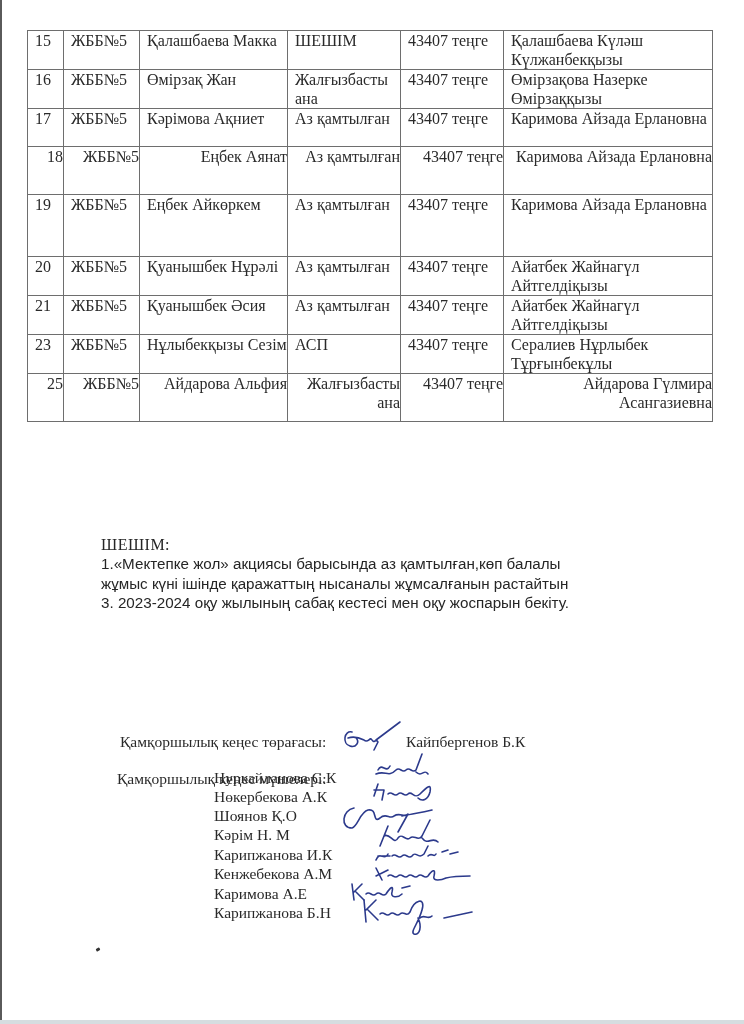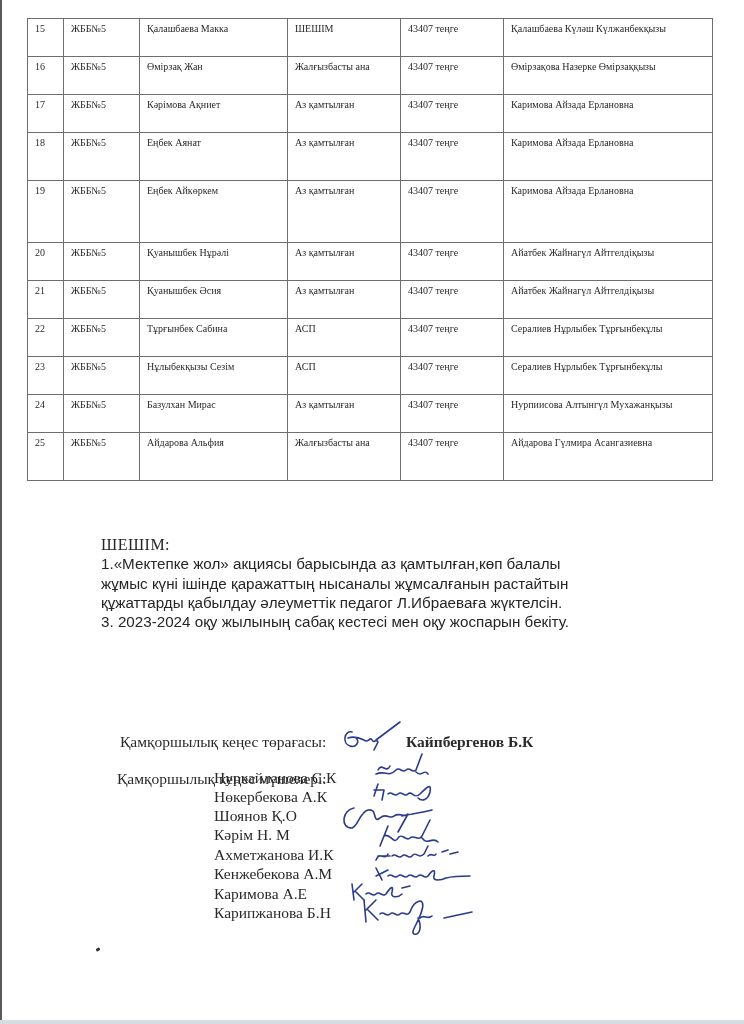--- a/index.html
+++ b/index.html
@@ -4,41 +4,41 @@
 <style>
   html, body { margin: 0; padding: 0; }
   body {
     width: 744px; height: 1024px; background: #ffffff; position: relative; overflow: hidden;
     font-family: "Liberation Serif", "DejaVu Serif", serif; color: #2a2a2a;
   }
   .page-edge-left { position: absolute; left: 0; top: 0; width: 2px; height: 1024px; background: #5a5a5a; }
   .page-edge-bottom { position: absolute; left: 0; top: 1020px; width: 744px; height: 4px; background: #d6dde0; }
 
   table.students {
-    position: absolute; left: 27px; top: 18px; border-collapse: collapse; table-layout: fixed;
-    width: 685px; font-size: 10px; line-height: 19px;
+    position: absolute; left: 27px; top: 30px; border-collapse: collapse; table-layout: fixed;
+    width: 685px; font-size: 16px; line-height: 19px;
   }
   table.students td {
     border: 1px solid #6e6e6e; vertical-align: top; padding: 0 0 0 7px; overflow: hidden; white-space: normal;
   }
   table.students tr.r-a { height: 38px; }
-  table.students tr.r-b { height: 48px; }
+  table.students tr.r-b { height: 48px; text-align: right; }
   table.students tr.r-c { height: 62px; }
   table.students td.num { padding-left: 7px; }
 
   .decision {
     position: absolute; left: 101px; top: 535px; width: 610px; font-family: "Liberation Sans", "DejaVu Sans", sans-serif;
     font-size: 15.2px; line-height: 19.3px; color: #262626;
   }
   .decision .heading { font-family: "Liberation Serif", serif; font-weight: normal; font-size: 16px; letter-spacing: 0.5px; }
   .decision p { margin: 0; }
 
   .sig { position: absolute; font-size: 15.5px; color: #2a2a2a; white-space: nowrap; }
   .chair-label { left: 120px; top: 733px; }
-  .chair-name { left: 406px; top: 733px; font-weight: bold; }
+  .chair-name { left: 406px; top: 733px; }
   .members-label { left: 117px; top: 770px; text-align: right; }
   .member { left: 214px; }
 
   .scribble { position: absolute; pointer-events: none; }
   .scribble path { fill: none; stroke: #2c3a8c; stroke-width: 1.6; stroke-linecap: round; stroke-linejoin: round; }
   .speck { position: absolute; left: 96px; top: 948px; width: 4px; height: 3px; background: #333; border-radius: 1px; transform: rotate(-30deg); }
 </style>
 </head>
 <body>
 
@@ -104,71 +104,54 @@
       </tr>
       <tr class="r-a">
         <td class="num">21</td>
         <td>ЖББ№5</td>
         <td>Қуанышбек Әсия</td>
         <td>Аз қамтылған</td>
         <td>43407 теңге</td>
         <td>Айатбек Жайнагүл Айтгелдіқызы</td>
       </tr>
       <tr class="r-a">
-        <td class="num">22</td>
-        <td>ЖББ№5</td>
-        <td>Тұрғынбек Сабина</td>
-        <td>АСП</td>
-        <td>43407 теңге</td>
-        <td>Сералиев Нұрлыбек Тұрғынбекұлы</td>
-      </tr>
-      <tr class="r-a">
         <td class="num">23</td>
         <td>ЖББ№5</td>
         <td>Нұлыбекқызы Сезім</td>
         <td>АСП</td>
         <td>43407 теңге</td>
         <td>Сералиев Нұрлыбек Тұрғынбекұлы</td>
-      </tr>
-      <tr class="r-a">
-        <td class="num">24</td>
-        <td>ЖББ№5</td>
-        <td>Базулхан Мирас</td>
-        <td>Аз қамтылған</td>
-        <td>43407 теңге</td>
-        <td>Нурпиисова Алтынгүл Мухажанқызы</td>
       </tr>
       <tr class="r-b">
         <td class="num">25</td>
         <td>ЖББ№5</td>
         <td>Айдарова Альфия</td>
         <td>Жалғызбасты ана</td>
         <td>43407 теңге</td>
         <td>Айдарова Гүлмира Асангазиевна</td>
       </tr>
     </tbody>
 </table>
 
 <div class="decision">
   <p class="heading">ШЕШІМ:</p>
   <p>1.«Мектепке  жол» акциясы барысында  аз  қамтылған,көп  балалы</p>
   <p>жұмыс   күні ішінде қаражаттың нысаналы  жұмсалғанын растайтын</p>
-  <p>құжаттарды қабылдау әлеуметтік  педагог  Л.Ибраеваға жүктелсін.</p>
   <p>3. 2023-2024 оқу жылының сабақ кестесі мен оқу жоспарын бекіту.</p>
 </div>
 
 <div class="sig chair-label">Қамқоршылық  кеңес төрағасы:</div>
 <div class="sig chair-name">Кайпбергенов Б.К</div>
 <div class="sig members-label">Қамқоршылық  кеңес  мүшелері:</div>
 
 <div class="sig member" style="top:769px">Нуркайланова С.К</div>
 <div class="sig member" style="top:788px">Нөкербекова  А.К</div>
 <div class="sig member" style="top:807px">Шоянов Қ.О</div>
 <div class="sig member" style="top:826px">Кәрім Н. М</div>
-<div class="sig member" style="top:846px">Ахметжанова И.К</div>
+<div class="sig member" style="top:846px">Карипжанова И.К</div>
 <div class="sig member" style="top:865px">Кенжебекова А.М</div>
 <div class="sig member" style="top:885px">Каримова А.Е</div>
 <div class="sig member" style="top:904px">Карипжанова Б.Н</div>
 
 <svg class="scribble" style="left:338px;top:718px" width="70" height="34" viewBox="0 0 70 34">
   <path d="M14 14 C6 12 4 26 12 28 C18 30 22 24 18 20 M10 20 C16 18 22 20 26 22 C30 26 32 18 34 22 C36 26 38 20 40 24 L36 32 M38 22 L62 4"></path>
 </svg>
 <svg class="scribble" style="left:372px;top:752px" width="70" height="32" viewBox="0 0 70 32">
   <path d="M6 18 C10 10 14 22 18 14 M4 22 C14 18 16 26 24 18 C28 14 30 22 34 18 C38 14 40 22 44 18 L50 2 M44 20 C50 26 52 16 56 22"></path>
 </svg>

